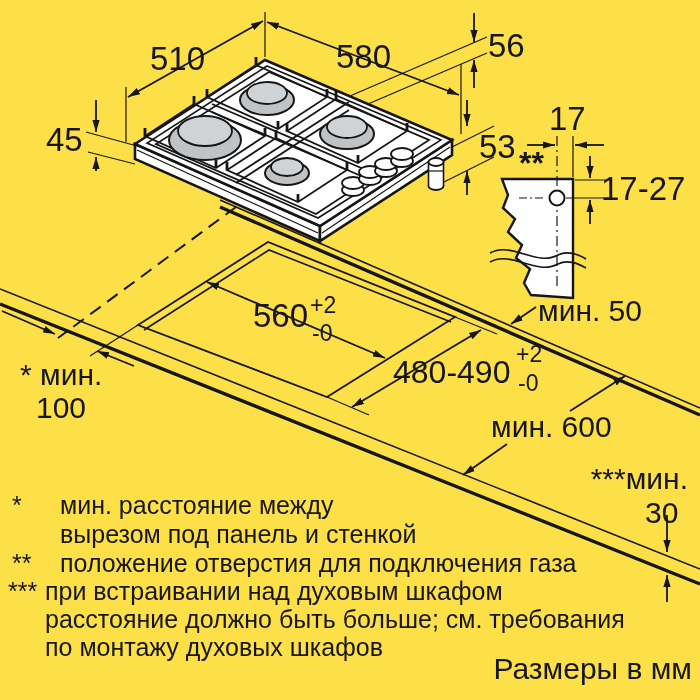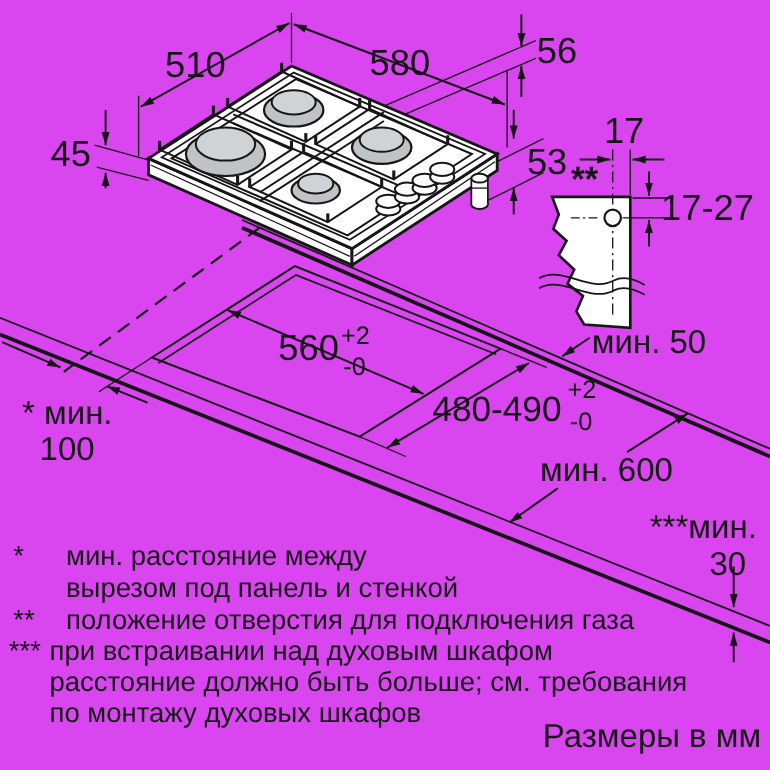--- a/index.html
+++ b/index.html
@@ -1,16 +1,16 @@
 <!DOCTYPE html>
 <html><head>
 <meta charset="utf-8">
 <style>
   html,body{margin:0;padding:0;background:#ffffff;}
-  .stage{position:relative;width:700px;height:700px;background:#d946ef;overflow:hidden;
+  .stage{position:relative;width:700px;height:700px;background:#fde047;overflow:hidden;
          font-family:"Liberation Sans",sans-serif;}
   svg{display:block;}
   text{fill:#161616;font-family:"Liberation Sans",sans-serif;}
   .thick{stroke:#161616;stroke-width:3.4;fill:none;}
   .thin{stroke:#161616;stroke-width:1.6;fill:none;}
   .xthin{stroke:#161616;stroke-width:1.2;fill:none;}
   .mainw{stroke:#161616;stroke-width:2.6;fill:#ffffff;}
   .dim{stroke:#161616;stroke-width:1.8;fill:none;}
   .bar{stroke:#161616;stroke-width:1.8;fill:none;}
   .prong{stroke:#161616;stroke-width:2.8;fill:none;}

